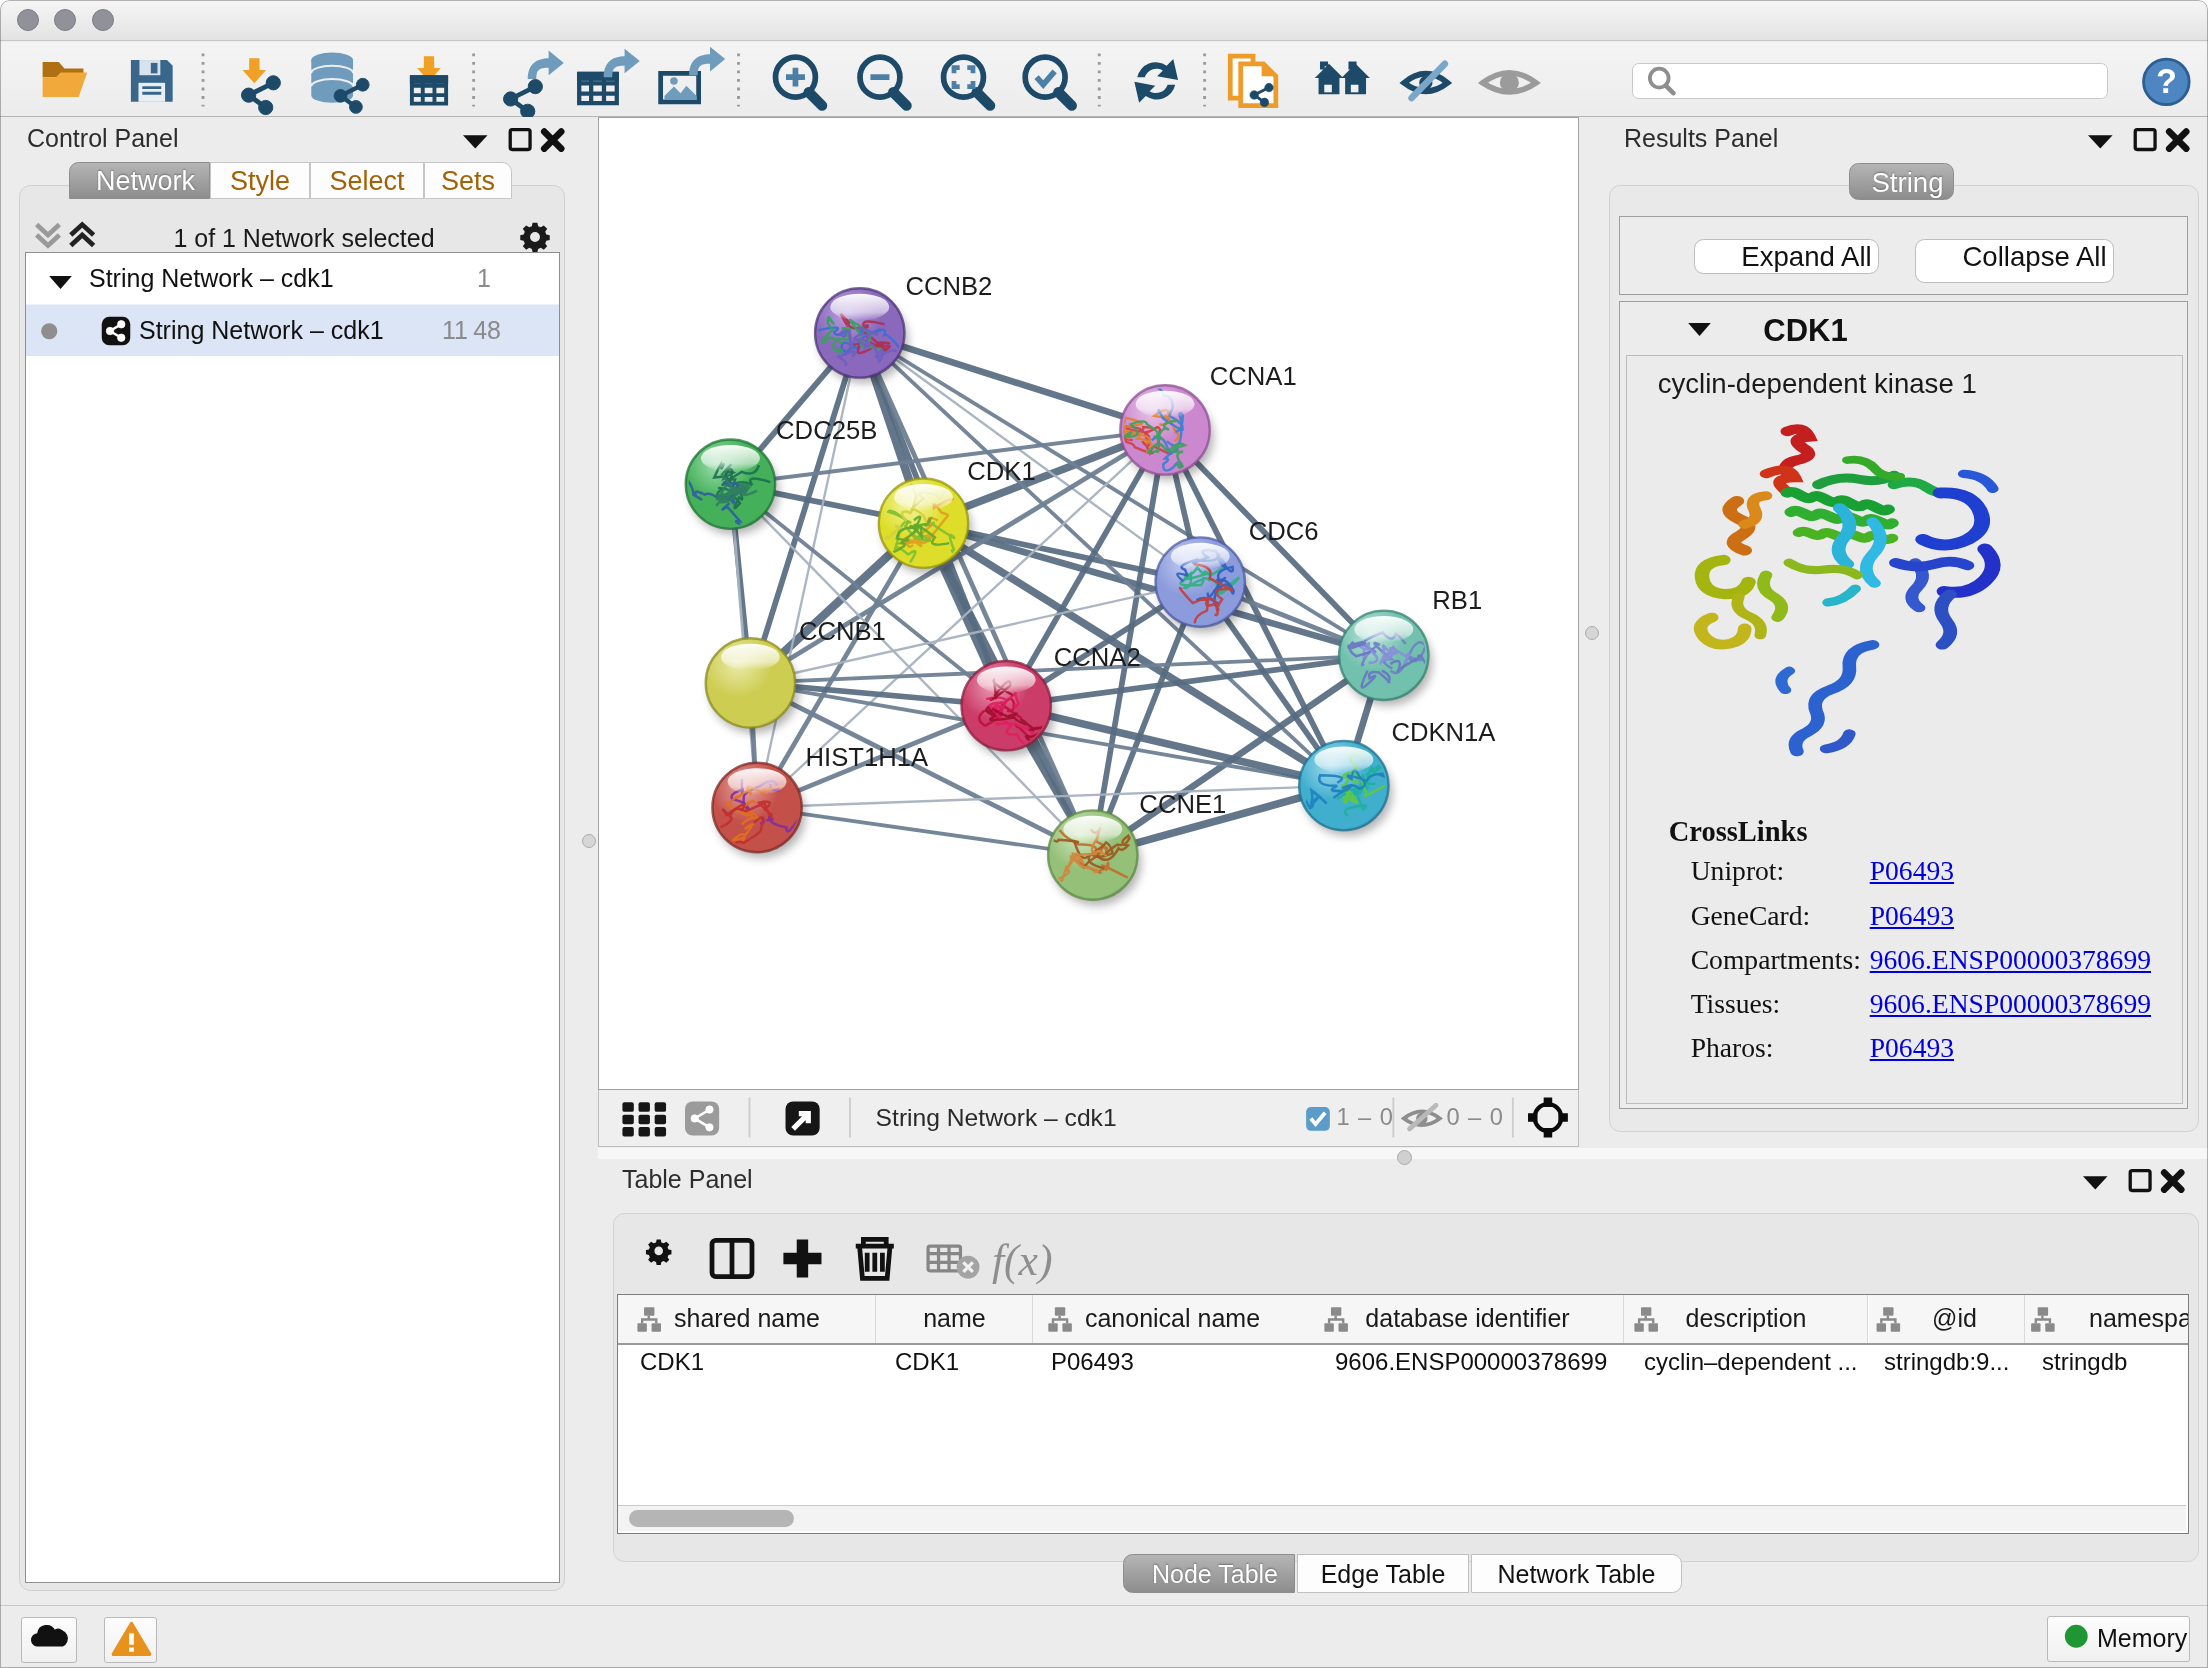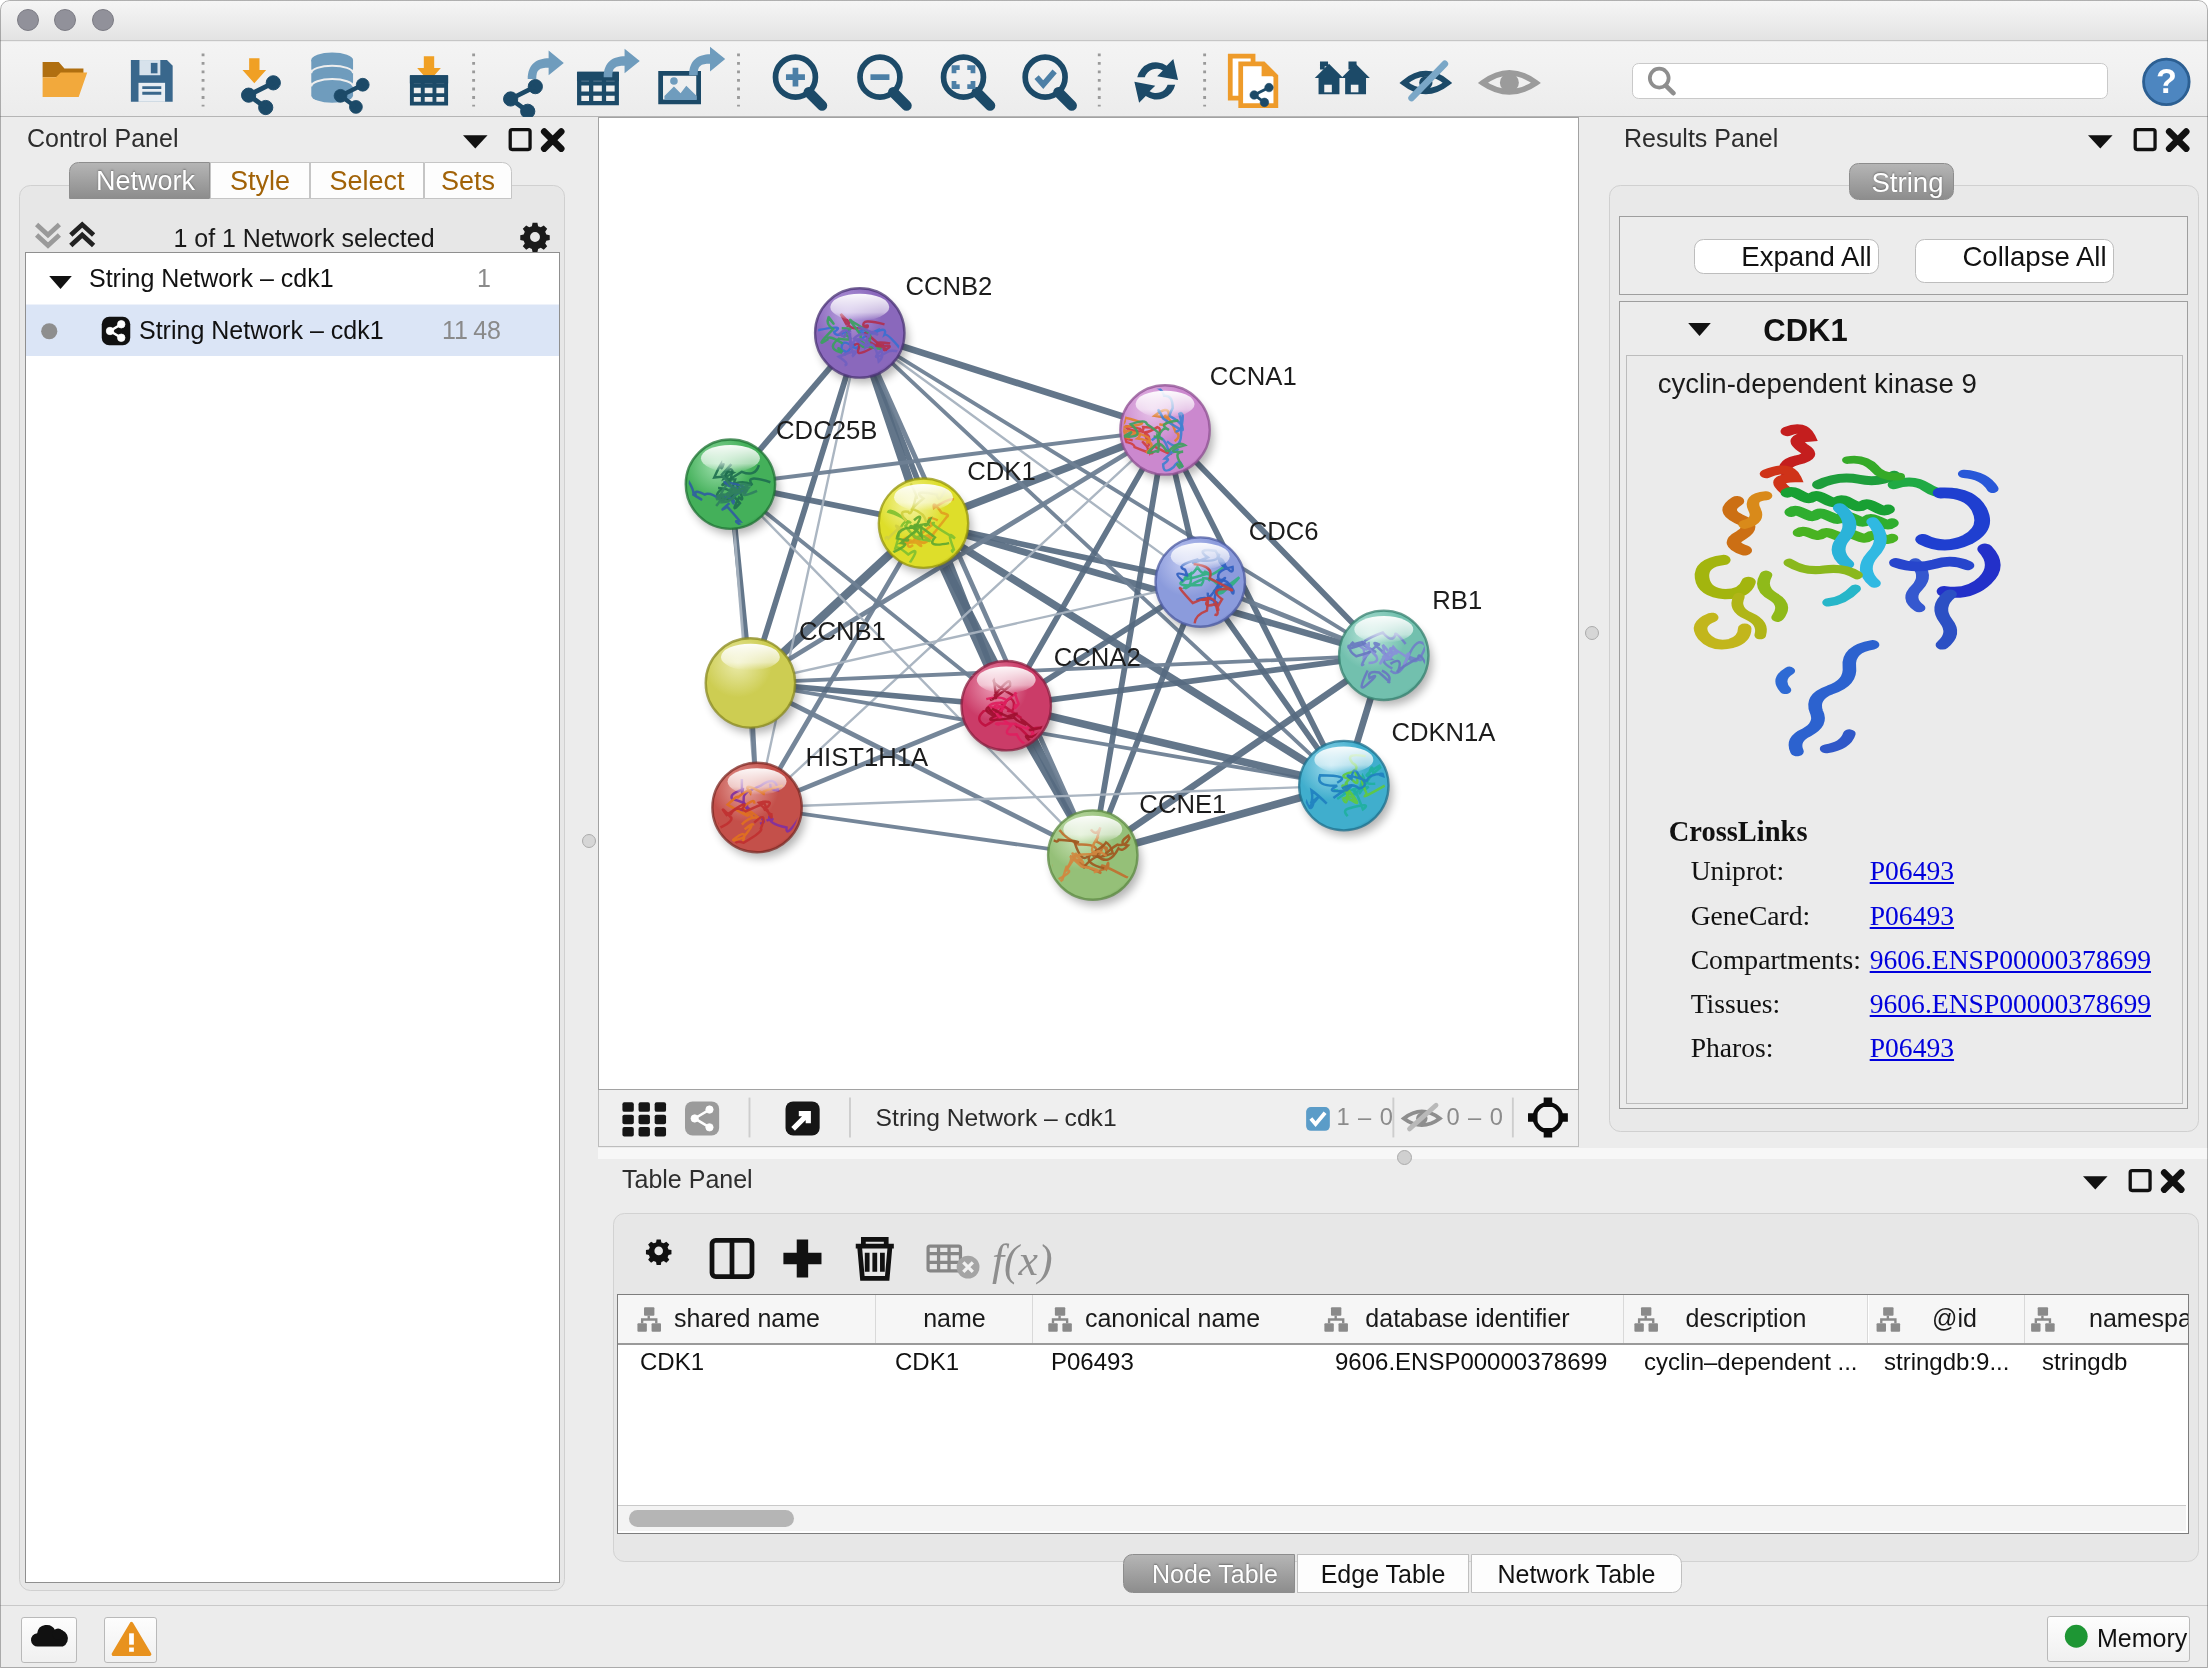--- a/index.html
+++ b/index.html
@@ -662,21 +662,21 @@
     <div class="resbox" style="left:1619px;top:216px;width:569px;height:79px;">
       <div class="btn" style="left:74px;top:22px;width:185px;height:35px;line-height:33px;">Expand All</div>
       <div class="btn" style="left:295px;top:22px;width:199px;height:44px;line-height:33px;">Collapse All</div>
     </div>
     <div class="resbox" style="left:1619px;top:301px;width:569px;height:808px;">
       <svg class="abs" width="25" height="17" viewBox="0 0 26 18" style="left:67px;top:19px;">
         <path d="M1 2 h24 l-12 14 z" fill="#111"></path>
       </svg>
       <div class="abs" style="left:0;top:11.4px;width:371px;text-align:center;font-size:31px;font-weight:bold;color:#111;">CDK1</div>
       <div class="abs" style="left:5.7px;top:53px;width:557px;height:749px;background:#ebebeb;border:1px solid #bcbcbc;">
-        <div class="abs" style="left:31px;top:12.4px;font-size:27.6px;color:#1a1a1a;">cyclin-dependent kinase 9</div>
+        <div class="abs" style="left:31px;top:12.4px;font-size:27.6px;color:#1a1a1a;">cyclin-dependent kinase 1</div>
         <svg class="abs" width="361" height="495" viewBox="0 0 380 520" style="left:46px;top:55px;">
           <g fill="none" stroke-linecap="round" transform="translate(0,8) scale(1.02,0.72)">
 <path d="M118 18 q16 -10 22 8 q-20 2 -6 16 q14 12 -6 18 q-18 6 -8 22" stroke="#c41e1e" stroke-width="14"></path>
 <path d="M96 80 q24 -14 30 6 q-26 0 -10 18" stroke="#cf3318" stroke-width="13"></path>
 <path d="M66 120 q-16 14 2 26 q18 10 2 24 q-16 12 4 22" stroke="#cc6f14" stroke-width="15"></path>
 <path d="M96 112 q-18 2 -12 20 q6 16 -10 22" stroke="#d98a1a" stroke-width="13"></path>
 <path d="M118 108 C126 100 136 122 144 114 C152 106 162 128 170 120 C178 112 188 134 196 126 C204 118 214 140 222 132" stroke="#18a033" stroke-width="14"></path>
 <path d="M122 136 C130 127 140 149 148 140 C156 131 166 153 174 144 C182 135 192 157 200 148 C208 139 218 161 226 152" stroke="#2fae2f" stroke-width="14"></path>
 <path d="M130 166 C137 158 147 176 154 168 C161 160 171 178 178 170 C185 162 195 180 202 172 C209 164 219 182 226 174" stroke="#49b322" stroke-width="13"></path>
 <path d="M228 96 q20 -10 34 4 q12 12 30 8" stroke="#20aa44" stroke-width="13"></path>

